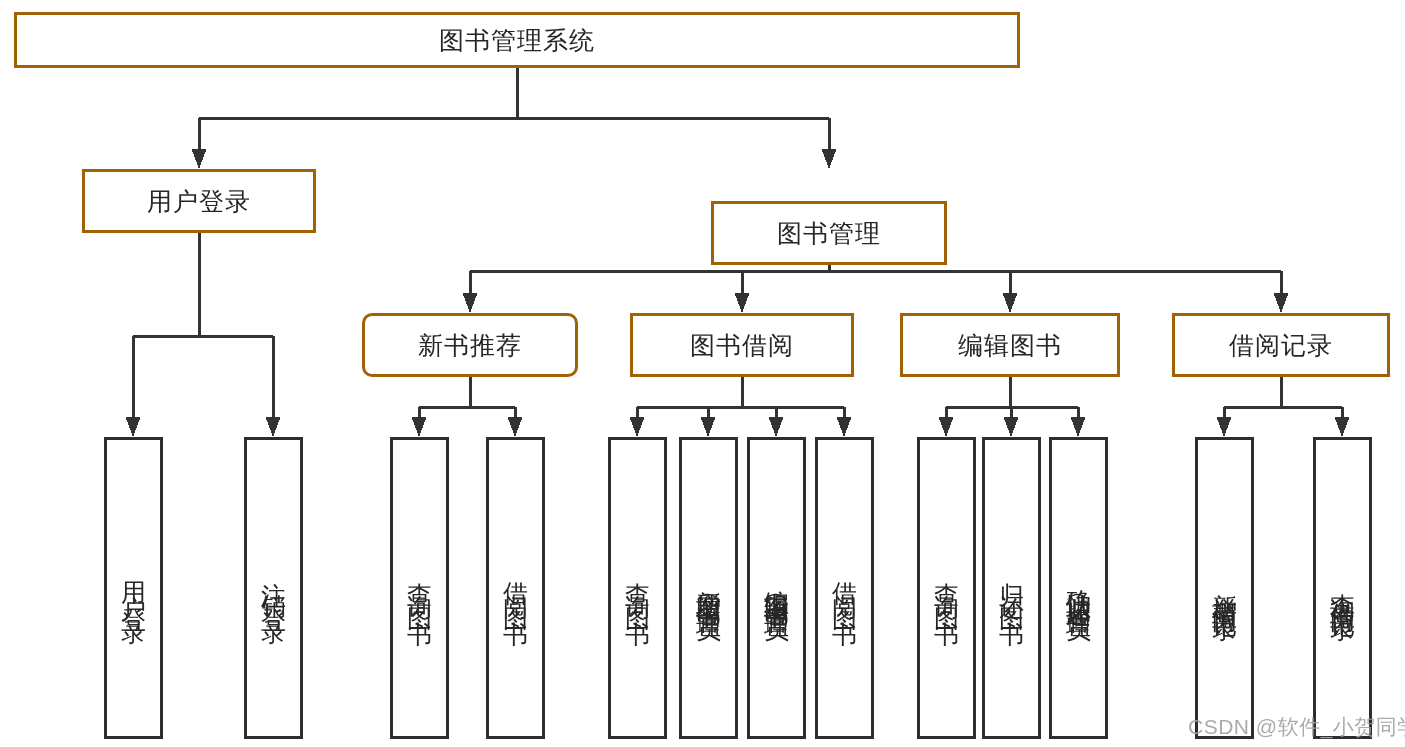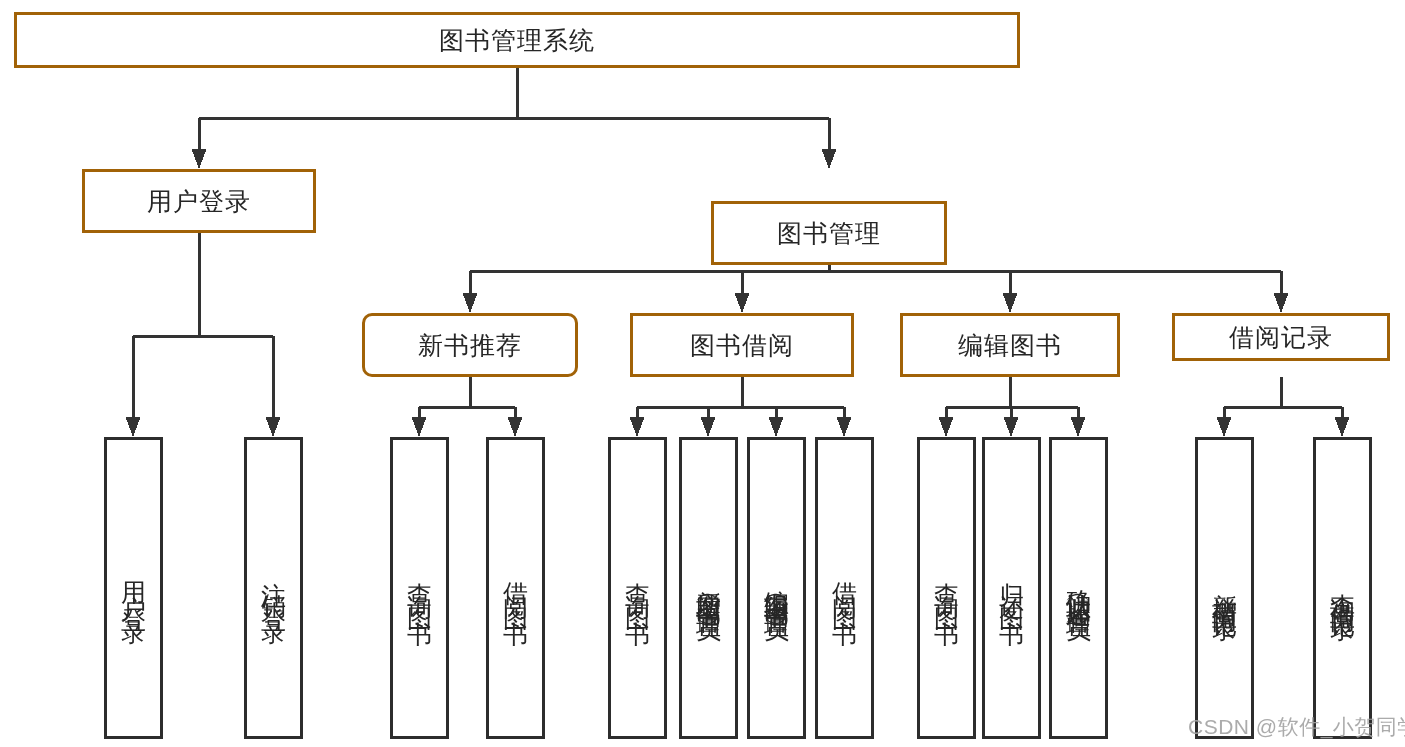--- a/index.html
+++ b/index.html
@@ -123,21 +123,21 @@
     </svg>
 
   <div class="hbox" style="left:14px; top:12px; width:1006px; height:56px;">图书管理系统</div>
 
   <div class="hbox" style="left:82px; top:169px; width:234px; height:64px;">用户登录</div>
   <div class="hbox" style="left:711px; top:169px; width:236px; height:64px;margin-top:32px;">图书管理</div>
 
   <div class="hbox" style="left:362px; top:313px; width:216px; height:64px;border-radius:10px;">新书推荐</div>
   <div class="hbox" style="left:630px; top:313px; width:224px; height:64px;">图书借阅</div>
   <div class="hbox" style="left:900px; top:313px; width:220px; height:64px;">编辑图书</div>
-  <div class="hbox" style="left:1172px; top:313px; width:218px; height:48px;">借阅记录</div>
+  <div class="hbox" style="left:1172px; top:313px; width:218px; height:64px;">借阅记录</div>
 
   <div class="vbox" style="left:104px;">
     <span class="vt v4">用户登录</span>
   </div>
   <div class="vbox" style="left:244px;">
     <span class="vt v4">注销登录</span>
   </div>
 
   <div class="vbox" style="left:390px;">
     <span class="vt v4">查询图书</span>

